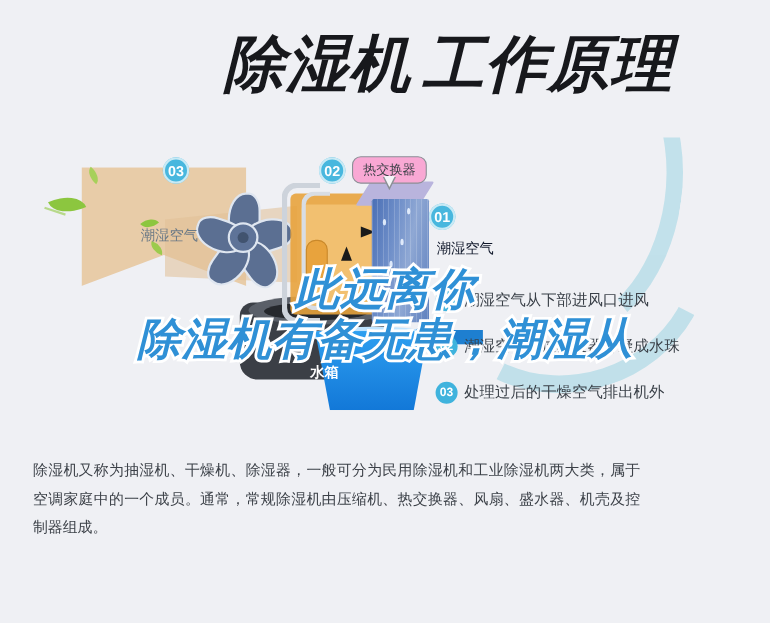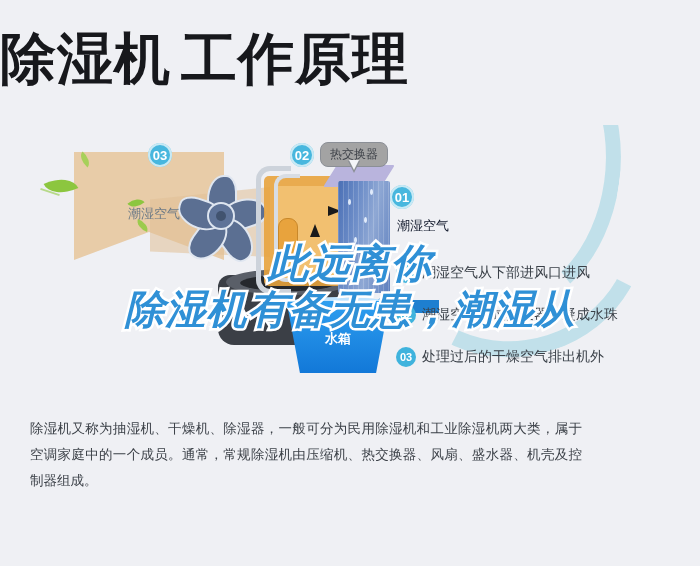--- a/index.html
+++ b/index.html
@@ -8,21 +8,22 @@
     background:#eff0f4;
     font-family:"Liberation Sans","DejaVu Sans",sans-serif;
     overflow:hidden;
     position:relative;
   }
   .page{position:relative;width:700px;height:566px;background:#eff0f4;}
 
   
   .title-bar{
     position:absolute;left:0;top:28px;width:612px;
-    text-align:left;
+    text-align:right;
+    font-style:italic;
   }
   .title-bar .t{
     display:inline-block;
     font-size:56px;
     line-height:62px;
     font-weight:bold;
     color:#17181c;
     letter-spacing:1px;
     font-family:"DejaVu Sans","Liberation Sans",sans-serif;
   }
@@ -175,38 +176,38 @@
   .tank-lip{
     position:absolute;left:282px;top:172px;width:112px;height:16px;
     background:#bfe4ff;border-radius:50%;
   }
   .tank-lip2{
     position:absolute;left:292px;top:176px;width:92px;height:10px;
     background:#5fb6f3;border-radius:50%;
   }
   .tank-label{
     position:absolute;left:282px;top:205px;width:112px;
-    text-align:center;font-size:13px;color:#ffffff;font-weight:bold;
+    font-size:13px;color:#ffffff;font-weight:bold;
   }
 
   
   .badge{
     position:absolute;width:24px;height:24px;border-radius:50%;
     background:#48b7de;color:#fff;font-size:13px;font-weight:bold;
     display:flex;align-items:center;justify-content:center;
     box-shadow:0 0 0 2px rgba(255,255,255,.7) inset;
   }
   .badge.b03{left:148px;top:18px;}
   .badge.b02{left:290px;top:18px;}
   .badge.b01{left:390px;top:60px;}
 
   .callout{
     position:absolute;left:320px;top:17px;
     padding:3px 9px;border:1.6px solid #8b8f96;border-radius:8px;
-    background:#a3a3a3;color:#3d4148;font-size:12px;white-space:nowrap;
+    background:#f9a8d4;color:#3d4148;font-size:12px;white-space:nowrap;
   }
   .callout-tail{
     position:absolute;left:348px;top:36px;width:0;height:0;
     border-left:6px solid transparent;border-right:6px solid transparent;
     border-top:12px solid #8b8f96;
   }
   .callout-tail:after{
     content:"";position:absolute;left:-5px;top:-13px;
     border-left:5px solid transparent;border-right:5px solid transparent;
     border-top:10px solid #f4f5f8;

